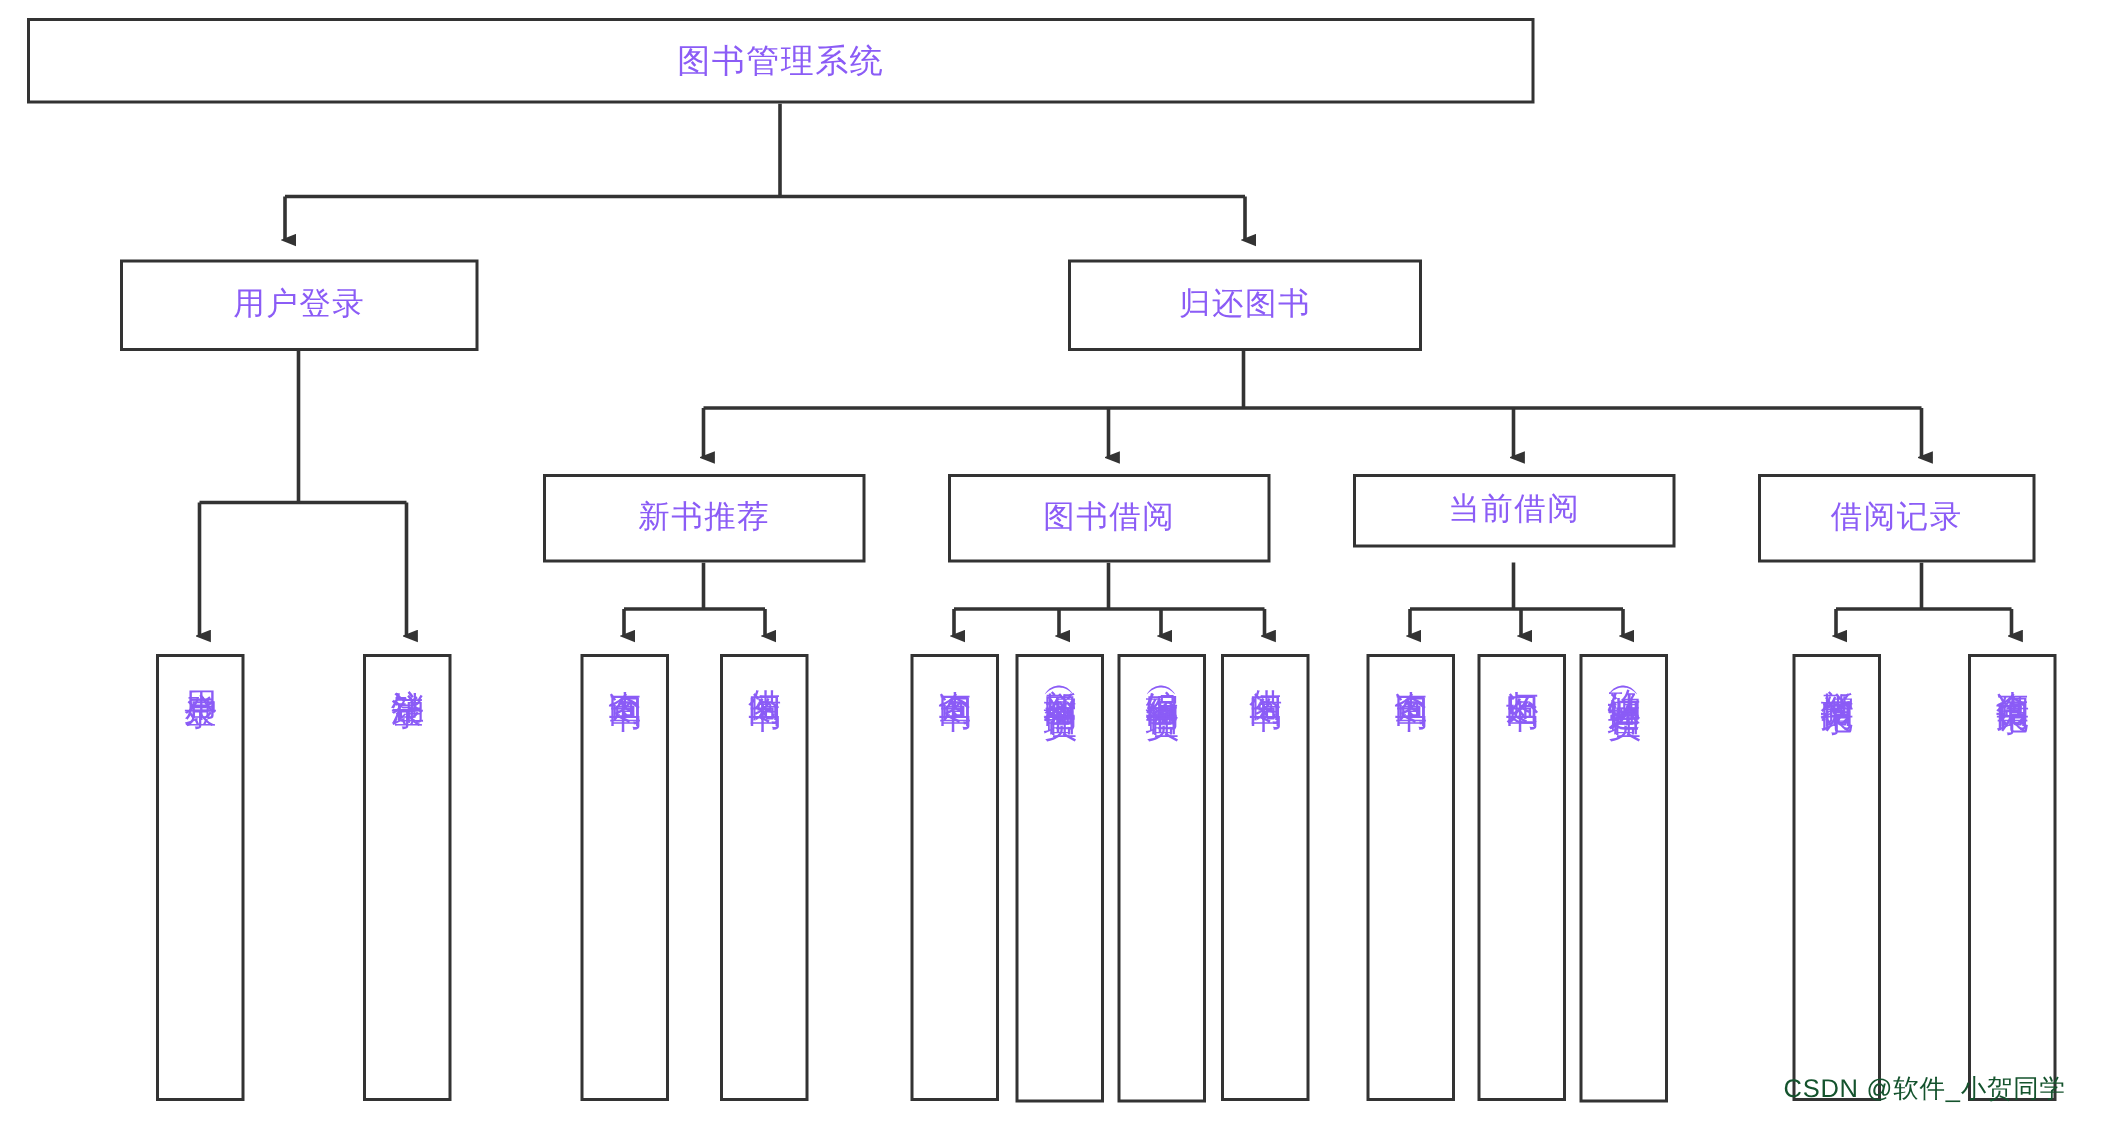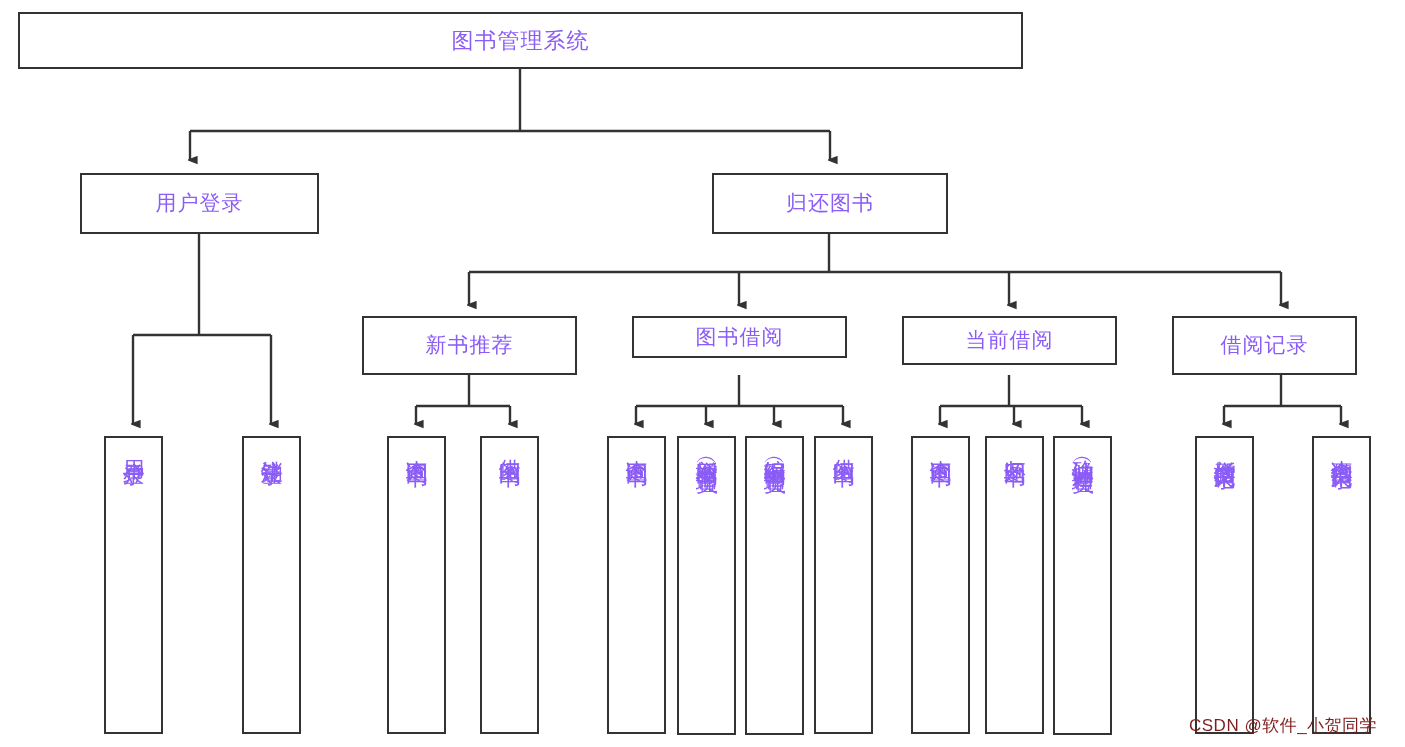--- a/index.html
+++ b/index.html
@@ -52,21 +52,21 @@
     letter-spacing:2px;
     white-space:normal;
     max-height:100%;
     text-align:center;
   }
   .watermark{
     position:absolute;
     left:1189px;
     top:714px;
     font-size:17px;
-    color:#7f1d1d;
+    color:#14532d;
     letter-spacing:0.5px;
     z-index:5;
     white-space:nowrap;
   }
 </style>
 </head>
 <body>
 
 <div id="stage">
 
@@ -127,21 +127,21 @@
   <div class="node" style="left:80px;top:173px;width:239px;height:61px;">
     <span class="label">用户登录</span>
   </div>
   <div class="node" style="left:712px;top:173px;width:236px;height:61px;">
     <span class="label">归还图书</span>
   </div>
 
   <div class="node" style="left:362px;top:316px;width:215px;height:59px;">
     <span class="label">新书推荐</span>
   </div>
-  <div class="node" style="left:632px;top:316px;width:215px;height:42px;">
+  <div class="node" style="left:632px;top:316px;width:215px;height:59px;">
     <span class="label">图书借阅</span>
   </div>
   <div class="node" style="left:902px;top:316px;width:215px;height:49px;">
     <span class="label">当前借阅</span>
   </div>
   <div class="node" style="left:1172px;top:316px;width:185px;height:59px;">
     <span class="label">借阅记录</span>
   </div>
 
   <div class="node leaf" style="left:104px;top:436px;width:59px;height:298px;">

